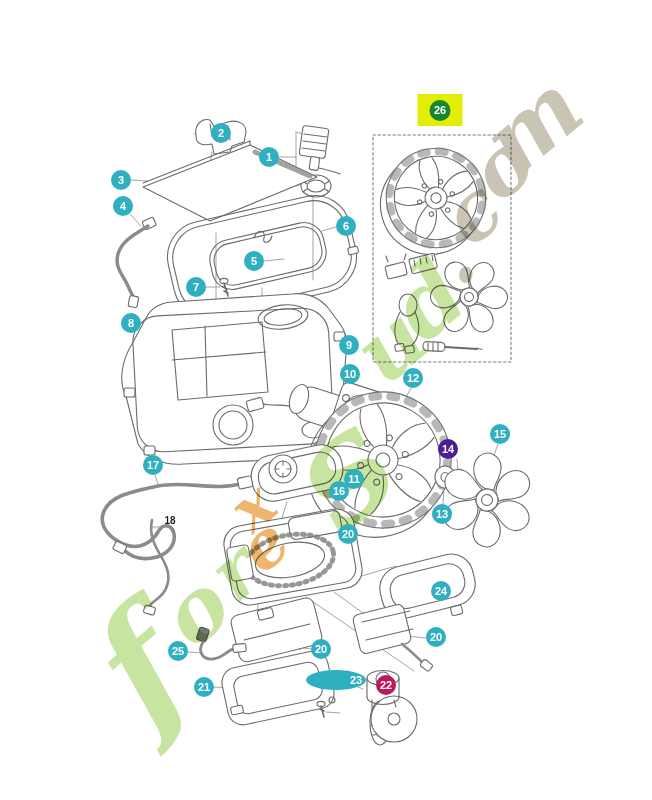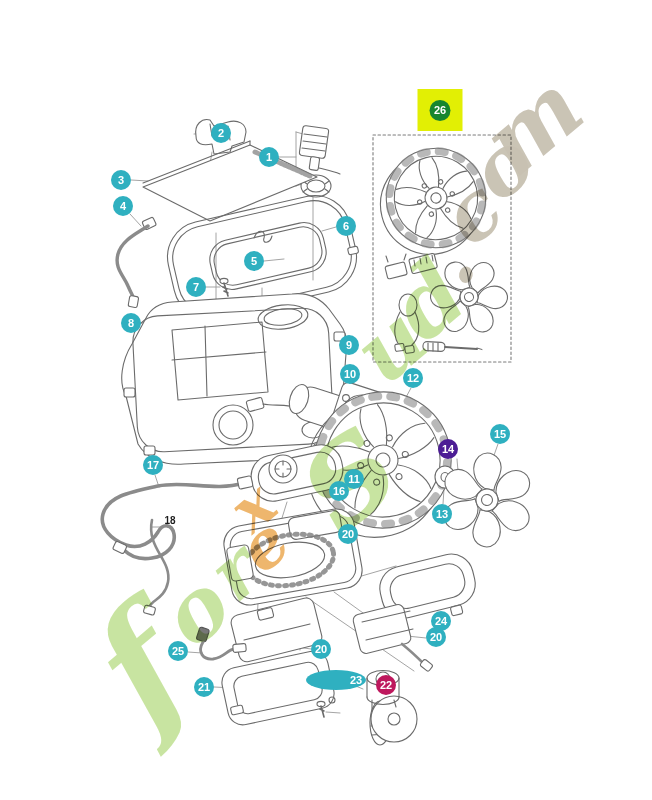--- a/index.html
+++ b/index.html
@@ -7,21 +7,21 @@
          font-family:"Liberation Sans",sans-serif;}
   svg.art{position:absolute;left:0;top:0;}
   .art path,.art rect,.art ellipse,.art circle,.art line,.art polygon{vector-effect:non-scaling-stroke;}
   .wm-layer{position:absolute;left:0;top:0;width:652px;height:800px;mix-blend-mode:multiply;pointer-events:none;}
   .wm{position:absolute;font-family:"DejaVu Serif",serif;font-style:italic;font-weight:bold;
       line-height:1;transform:translate(-50%,-50%) rotate(-40deg);opacity:.95;white-space:pre;}
   .overlay{position:absolute;left:0;top:0;width:652px;height:800px;}
   .callout{position:absolute;width:20px;height:20px;border-radius:50%;
            display:flex;align-items:center;justify-content:center;
            color:#fff;font-size:11px;font-weight:bold;transform:translate(-50%,-50%);cursor:pointer;}
-  .kit-marker{position:absolute;width:45px;height:42px;transform:translate(-50%,-50%);
+  .kit-marker{position:absolute;width:45px;height:32px;transform:translate(-50%,-50%);
               display:flex;align-items:center;justify-content:center;cursor:pointer;}
   .kit-circle{width:21px;height:21px;border-radius:50%;display:flex;align-items:center;
               justify-content:center;color:#fff;font-size:11px;font-weight:bold;}
   .plain-label{position:absolute;transform:translate(-50%,-50%);font-size:10px;font-weight:bold;color:#1d1d1d;}
 </style>
 </head>
 <body>
 
 <div class="stage">
 
@@ -347,21 +347,21 @@
       <div class="callout" style="left: 448px; top: 449px; background: #4c1d95; color: rgb(255, 255, 255);">14</div>
       <div class="callout" style="left: 500px; top: 434px; background: rgb(47, 176, 192); color: rgb(255, 255, 255);">15</div>
       <div class="callout" style="left: 339px; top: 491px; background: rgb(47, 176, 192); color: rgb(255, 255, 255);">16</div>
       <div class="callout" style="left: 153px; top: 465px; background: rgb(47, 176, 192); color: rgb(255, 255, 255);">17</div>
       <div class="callout" style="left: 348px; top: 534px; background: rgb(47, 176, 192); color: rgb(255, 255, 255);">20</div>
       <div class="callout" style="left: 321px; top: 649px; background: rgb(47, 176, 192); color: rgb(255, 255, 255);">20</div>
       <div class="callout" style="left: 436px; top: 637px; background: rgb(47, 176, 192); color: rgb(255, 255, 255);">20</div>
       <div class="callout" style="left: 204px; top: 687px; background: rgb(47, 176, 192); color: rgb(255, 255, 255);">21</div>
       <div class="callout" style="left: 350px; top: 685px; background: #be185d; color: rgb(255, 255, 255); margin-left: 36px;">22</div>
       <div class="callout" style="left: 336px; top: 680px; background: rgb(47, 176, 192); color: rgb(255, 255, 255); padding-left: 40px;">23</div>
-      <div class="callout" style="left: 441px; top: 621px; background: rgb(47, 176, 192); color: rgb(255, 255, 255);">24</div>
+      <div class="callout" style="left: 441px; top: 591px; background: rgb(47, 176, 192); color: rgb(255, 255, 255);">24</div>
       <div class="callout" style="left: 178px; top: 651px; background: rgb(47, 176, 192); color: rgb(255, 255, 255);">25</div>
       <div class="kit-marker" style="left: 440px; top: 110px; background: rgb(226, 239, 4);">
         <div class="kit-circle" style="background: rgb(23, 134, 47);">26</div>
       </div>
       <div class="plain-label" style="left: 170px; top: 520px;">18</div>
     </div>
 
 </div>
 
 </body></html>

